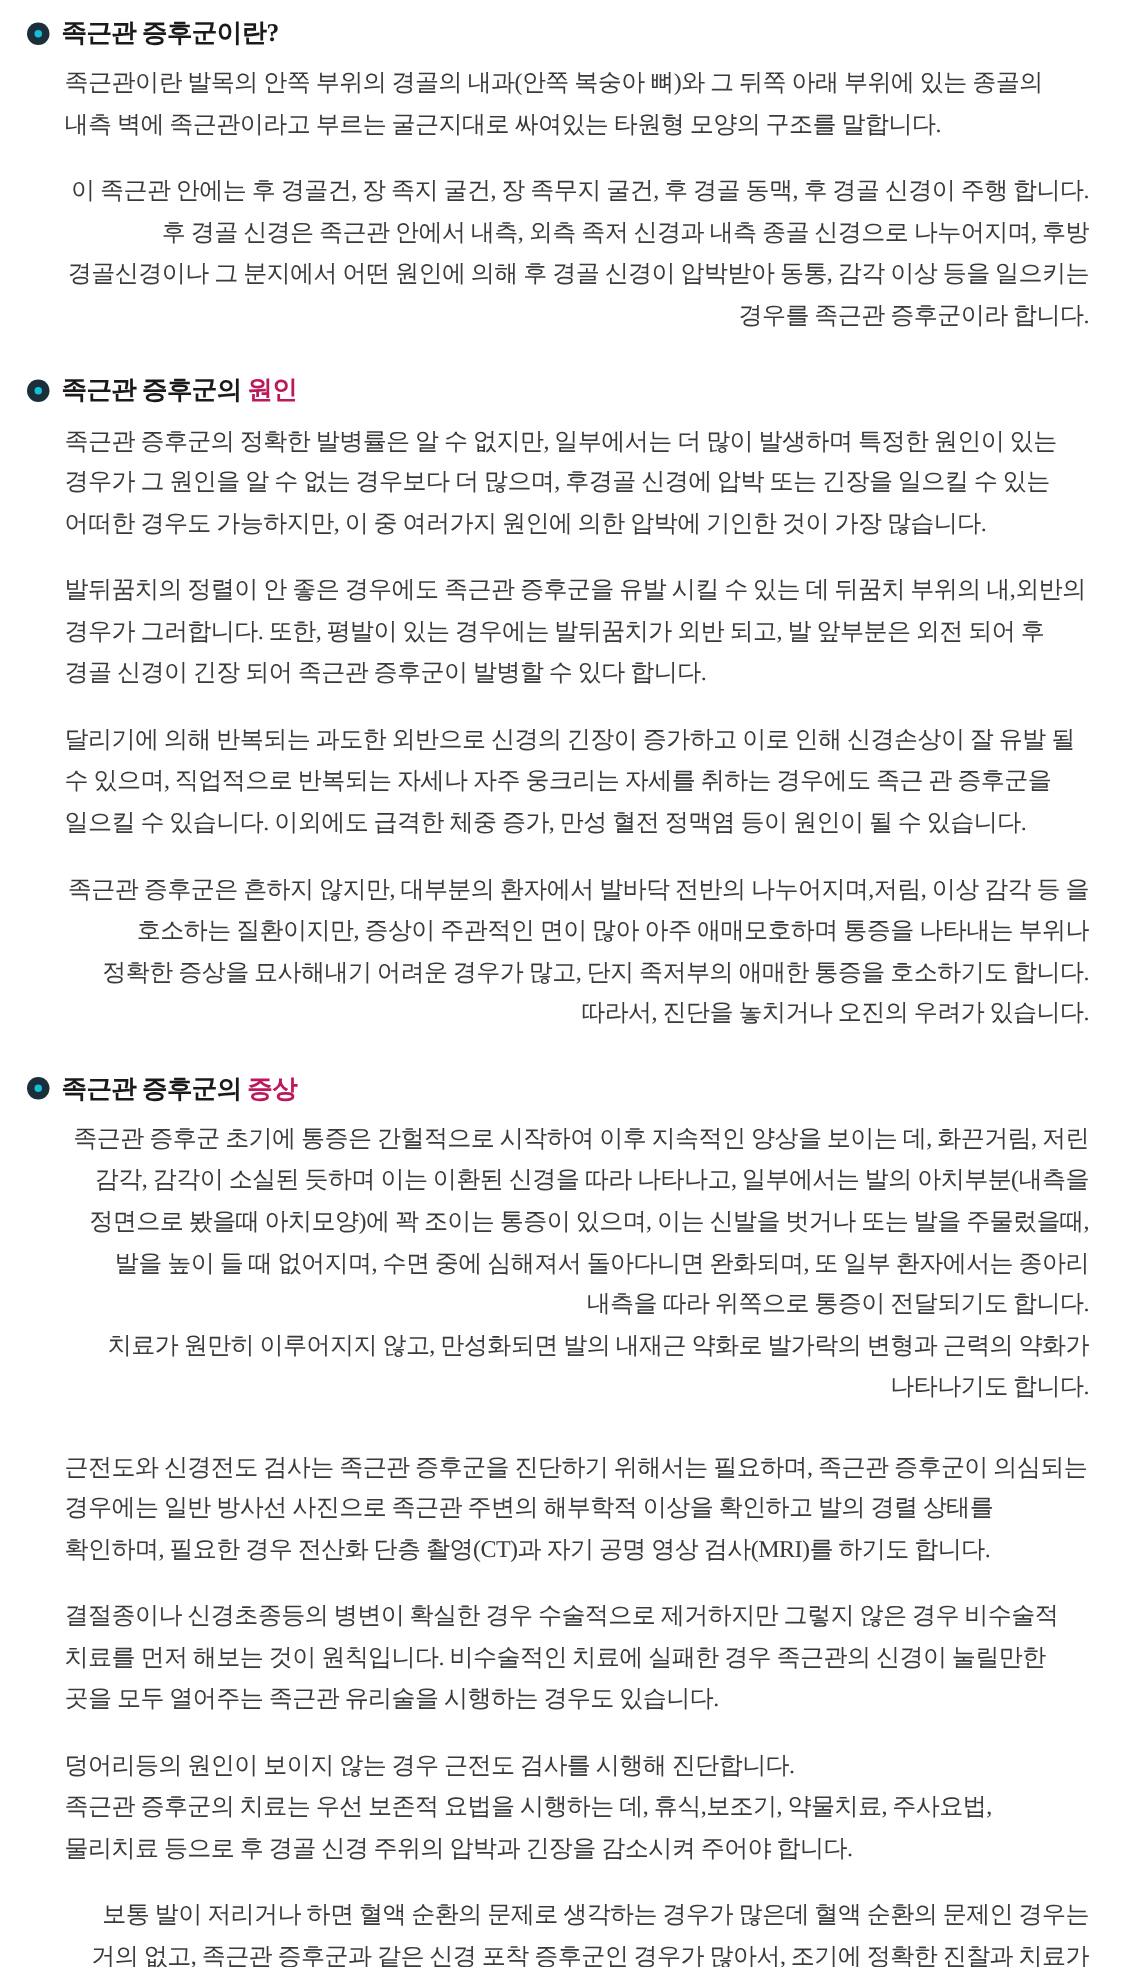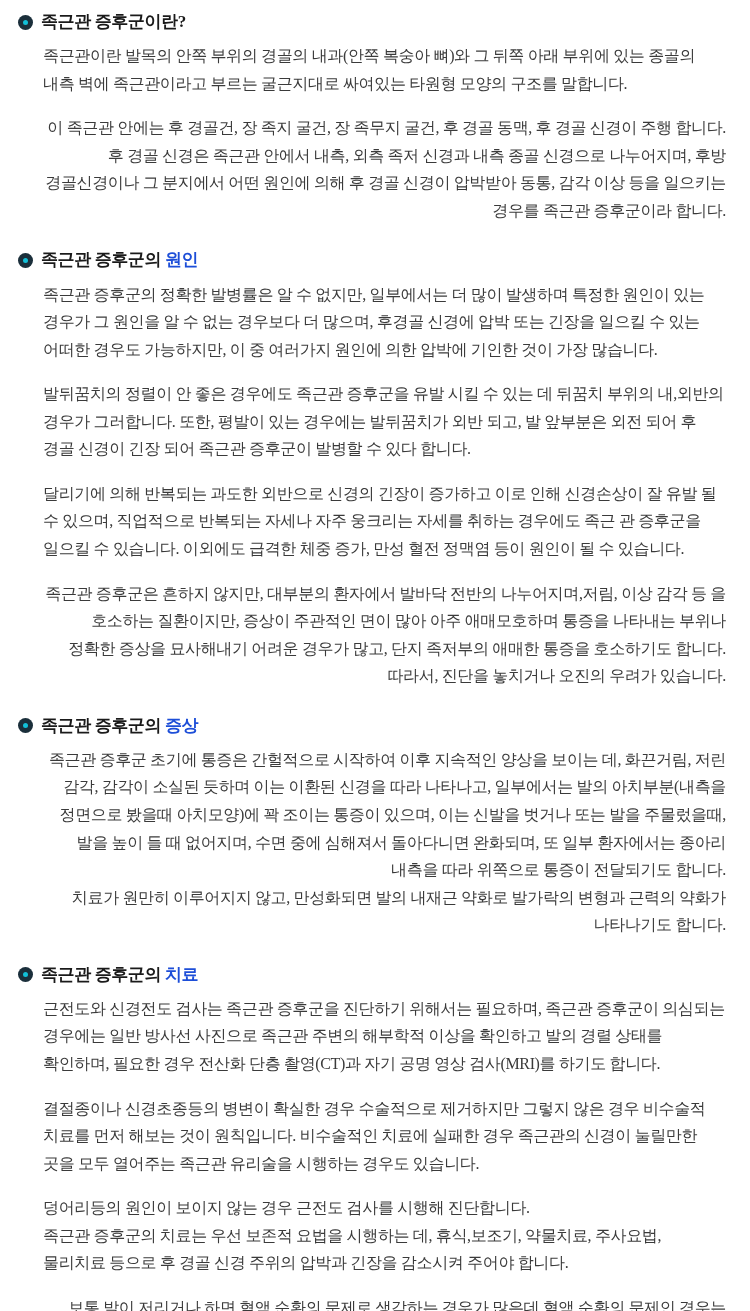--- a/index.html
+++ b/index.html
@@ -54,21 +54,21 @@
     background: #12c0d8;
   }
   .heading-text {
     font-size: 17px;
     font-weight: bold;
     color: #1a1a1a;
     letter-spacing: -0.4px;
     line-height: 1.2;
   }
   .heading-text .accent {
-    color: #1d4ed8;
+    color: #be185d;
   }
 
   
   .body-block {
     padding-left: 27px;
     padding-right: 8px;
   }
   p.para {
     margin: 0 0 17px 0;
     font-size: 16px;
@@ -125,24 +125,20 @@
     </div>
     <div class="body-block">
       <p class="para" style="white-space: pre-line;">족근관 증후군 초기에 통증은 간헐적으로 시작하여 이후 지속적인 양상을 보이는 데, 화끈거림, 저린 감각, 감각이 소실된 듯하며 이는 이환된 신경을 따라 나타나고, 일부에서는 발의 아치부분(내측을 정면으로 봤을때 아치모양)에 꽉 조이는 통증이 있으며, 이는 신발을 벗거나 또는 발을 주물렀을때, 발을 높이 들 때 없어지며, 수면 중에 심해져서 돌아다니면 완화되며, 또 일부 환자에서는 종아리 내측을 따라 위쪽으로 통증이 전달되기도 합니다.
 치료가 원만히 이루어지지 않고, 만성화되면 발의 내재근 약화로 발가락의 변형과 근력의 약화가 나타나기도 합니다.</p>
     </div>
   </div>
 
   <div class="section-gap"></div>
 
   <div class="section">
-    <div class="heading">
-      <span class="bullet-icon"></span>
-      <span class="heading-text"><span>족근관 증후군의 </span><span class="accent">치료</span></span>
-    </div>
     <div class="body-block">
       <p class="para">근전도와 신경전도 검사는 족근관 증후군을 진단하기 위해서는 필요하며, 족근관 증후군이 의심되는 경우에는 일반 방사선 사진으로 족근관 주변의 해부학적 이상을 확인하고 발의 경렬 상태를 확인하며, 필요한 경우 전산화 단층 촬영(CT)과 자기 공명 영상 검사(MRI)를 하기도 합니다.</p>
       <p class="para">결절종이나 신경초종등의 병변이 확실한 경우 수술적으로 제거하지만 그렇지 않은 경우 비수술적 치료를 먼저 해보는 것이 원칙입니다. 비수술적인 치료에 실패한 경우 족근관의 신경이 눌릴만한 곳을 모두 열어주는 족근관 유리술을 시행하는 경우도 있습니다.</p>
       <p class="para" style="white-space: pre-line;">덩어리등의 원인이 보이지 않는 경우 근전도 검사를 시행해 진단합니다.
 족근관 증후군의 치료는 우선 보존적 요법을 시행하는 데, 휴식,보조기, 약물치료, 주사요법, 물리치료 등으로 후 경골 신경 주위의 압박과 긴장을 감소시켜 주어야 합니다.</p>
       <p class="para">보통 발이 저리거나 하면 혈액 순환의 문제로 생각하는 경우가 많은데 혈액 순환의 문제인 경우는 거의 없고, 족근관 증후군과 같은 신경 포착 증후군인 경우가 많아서, 조기에 정확한 진찰과 치료가 필요합니다. 따라서, 통증의 강도와 관계없이 문제가 발생하면 즉시 병원 방문하여 진찰을 받는 것이 가장 중요하겠습니다.</p>
     </div>
   </div>
 
 </div>

